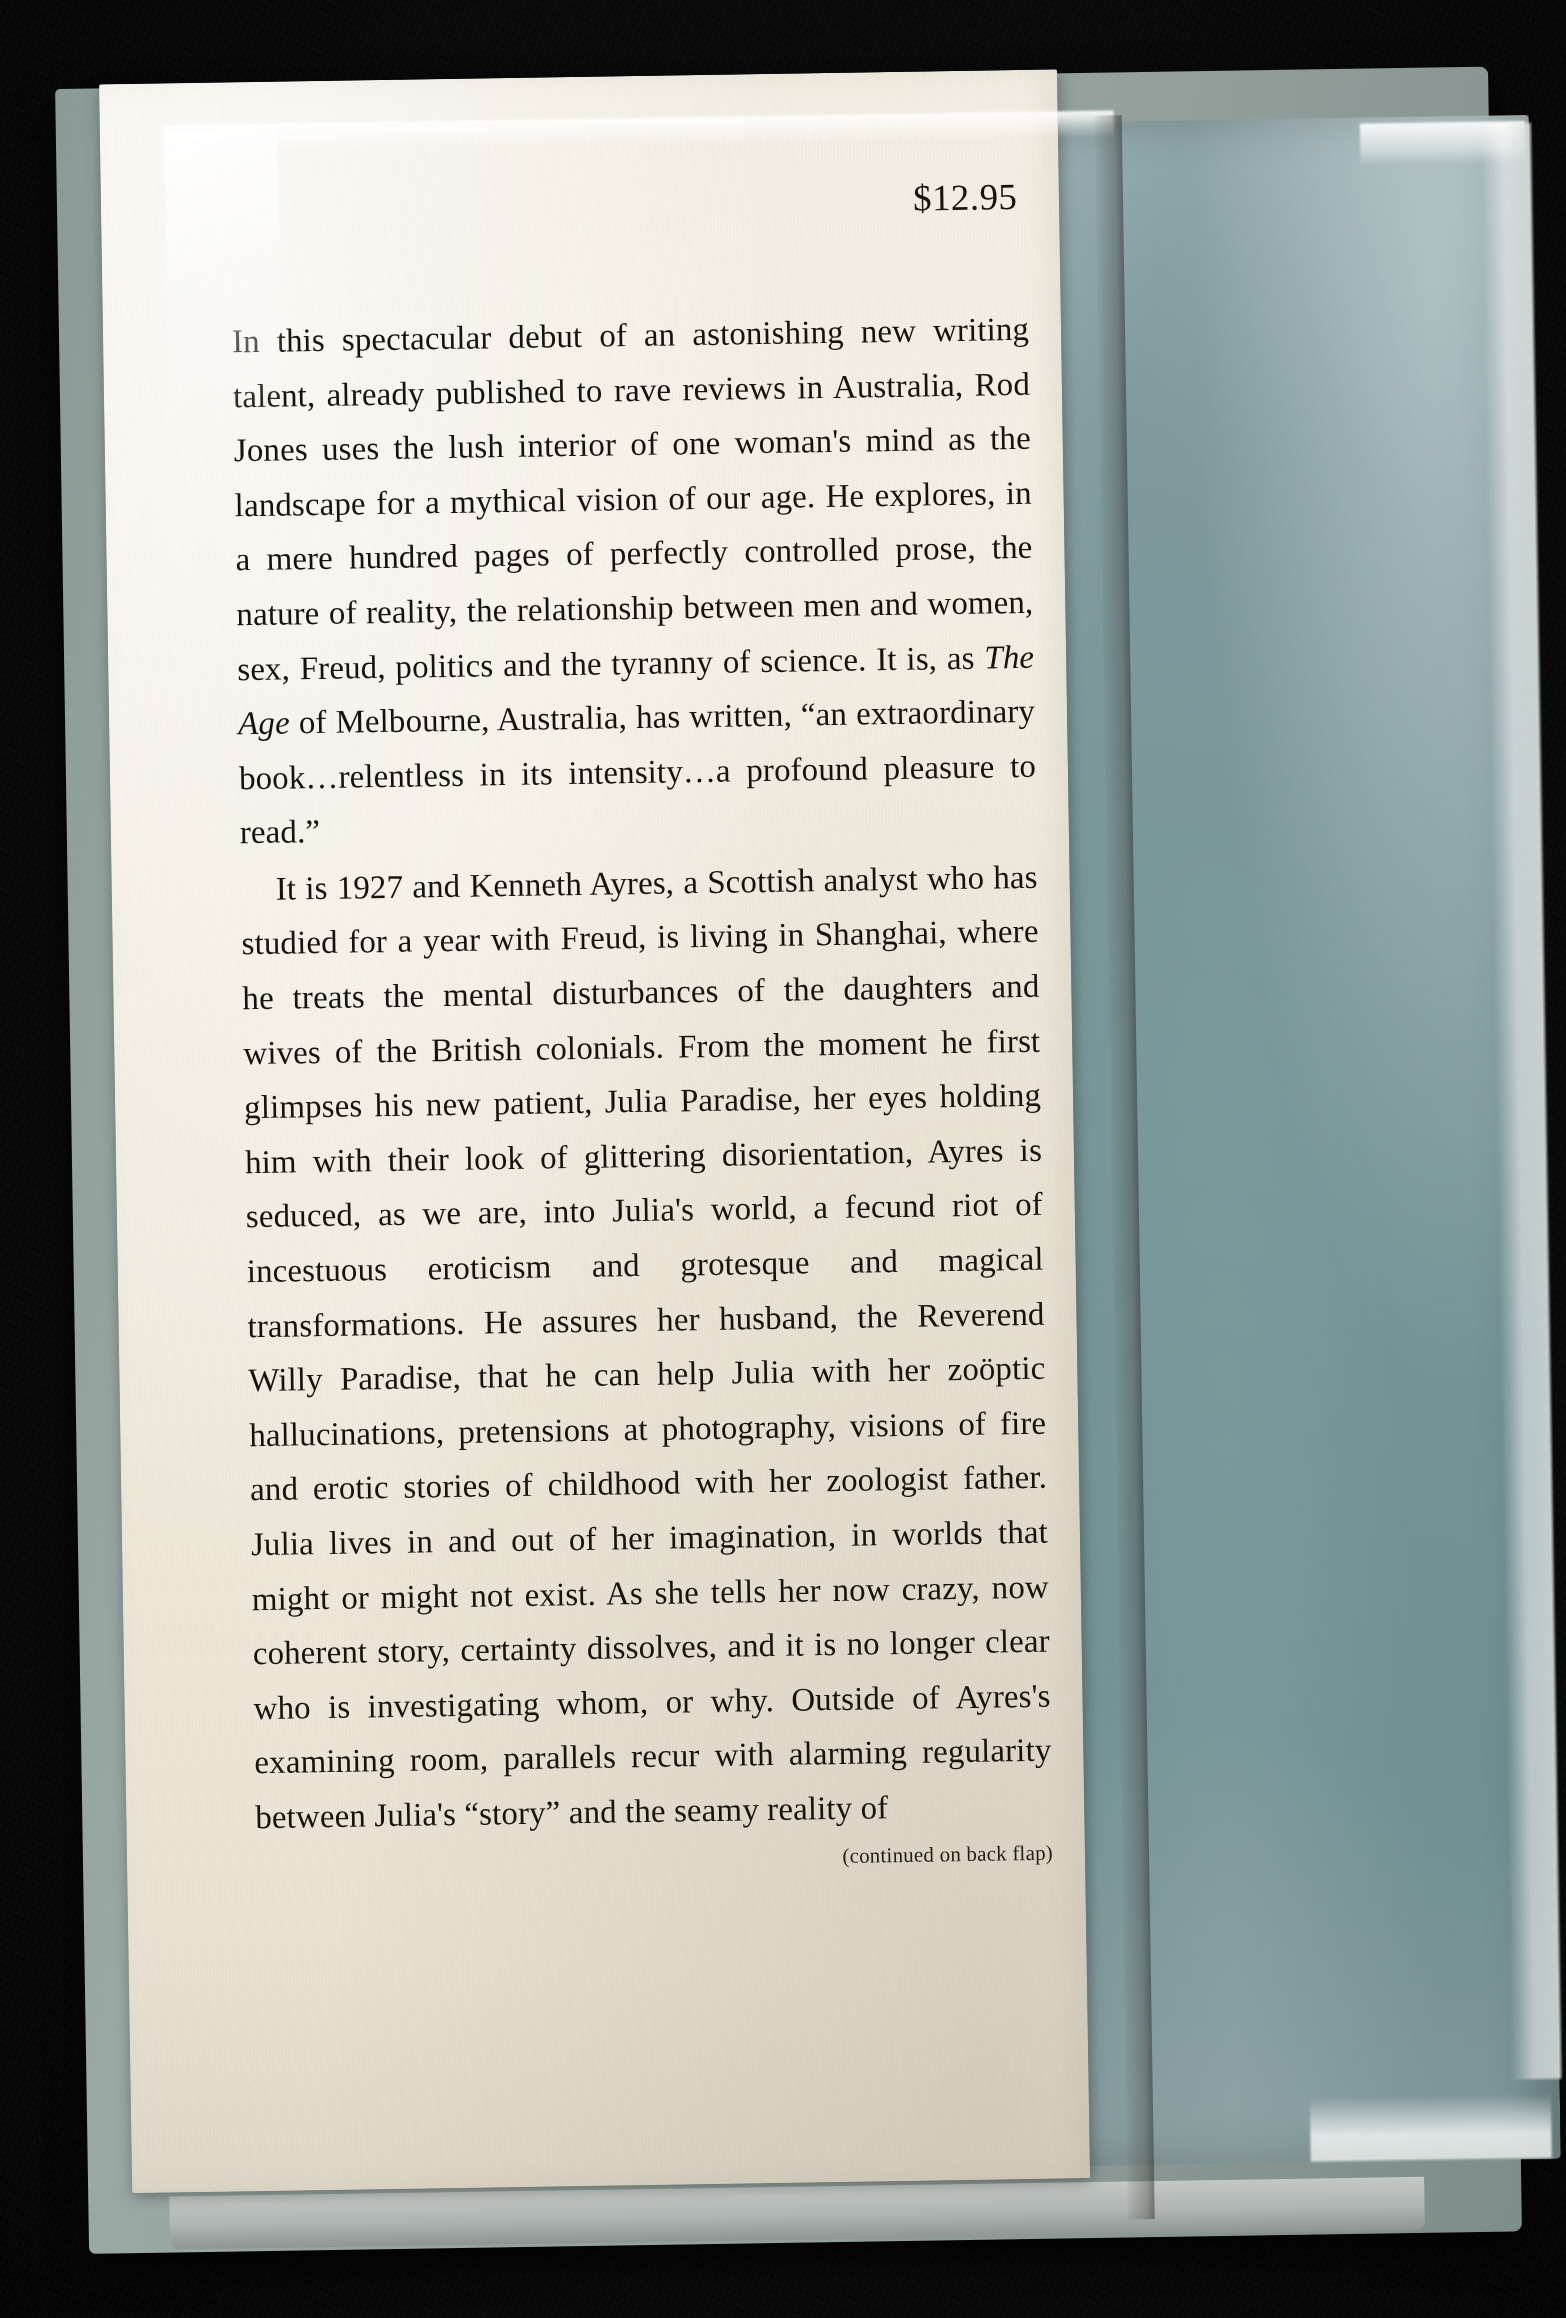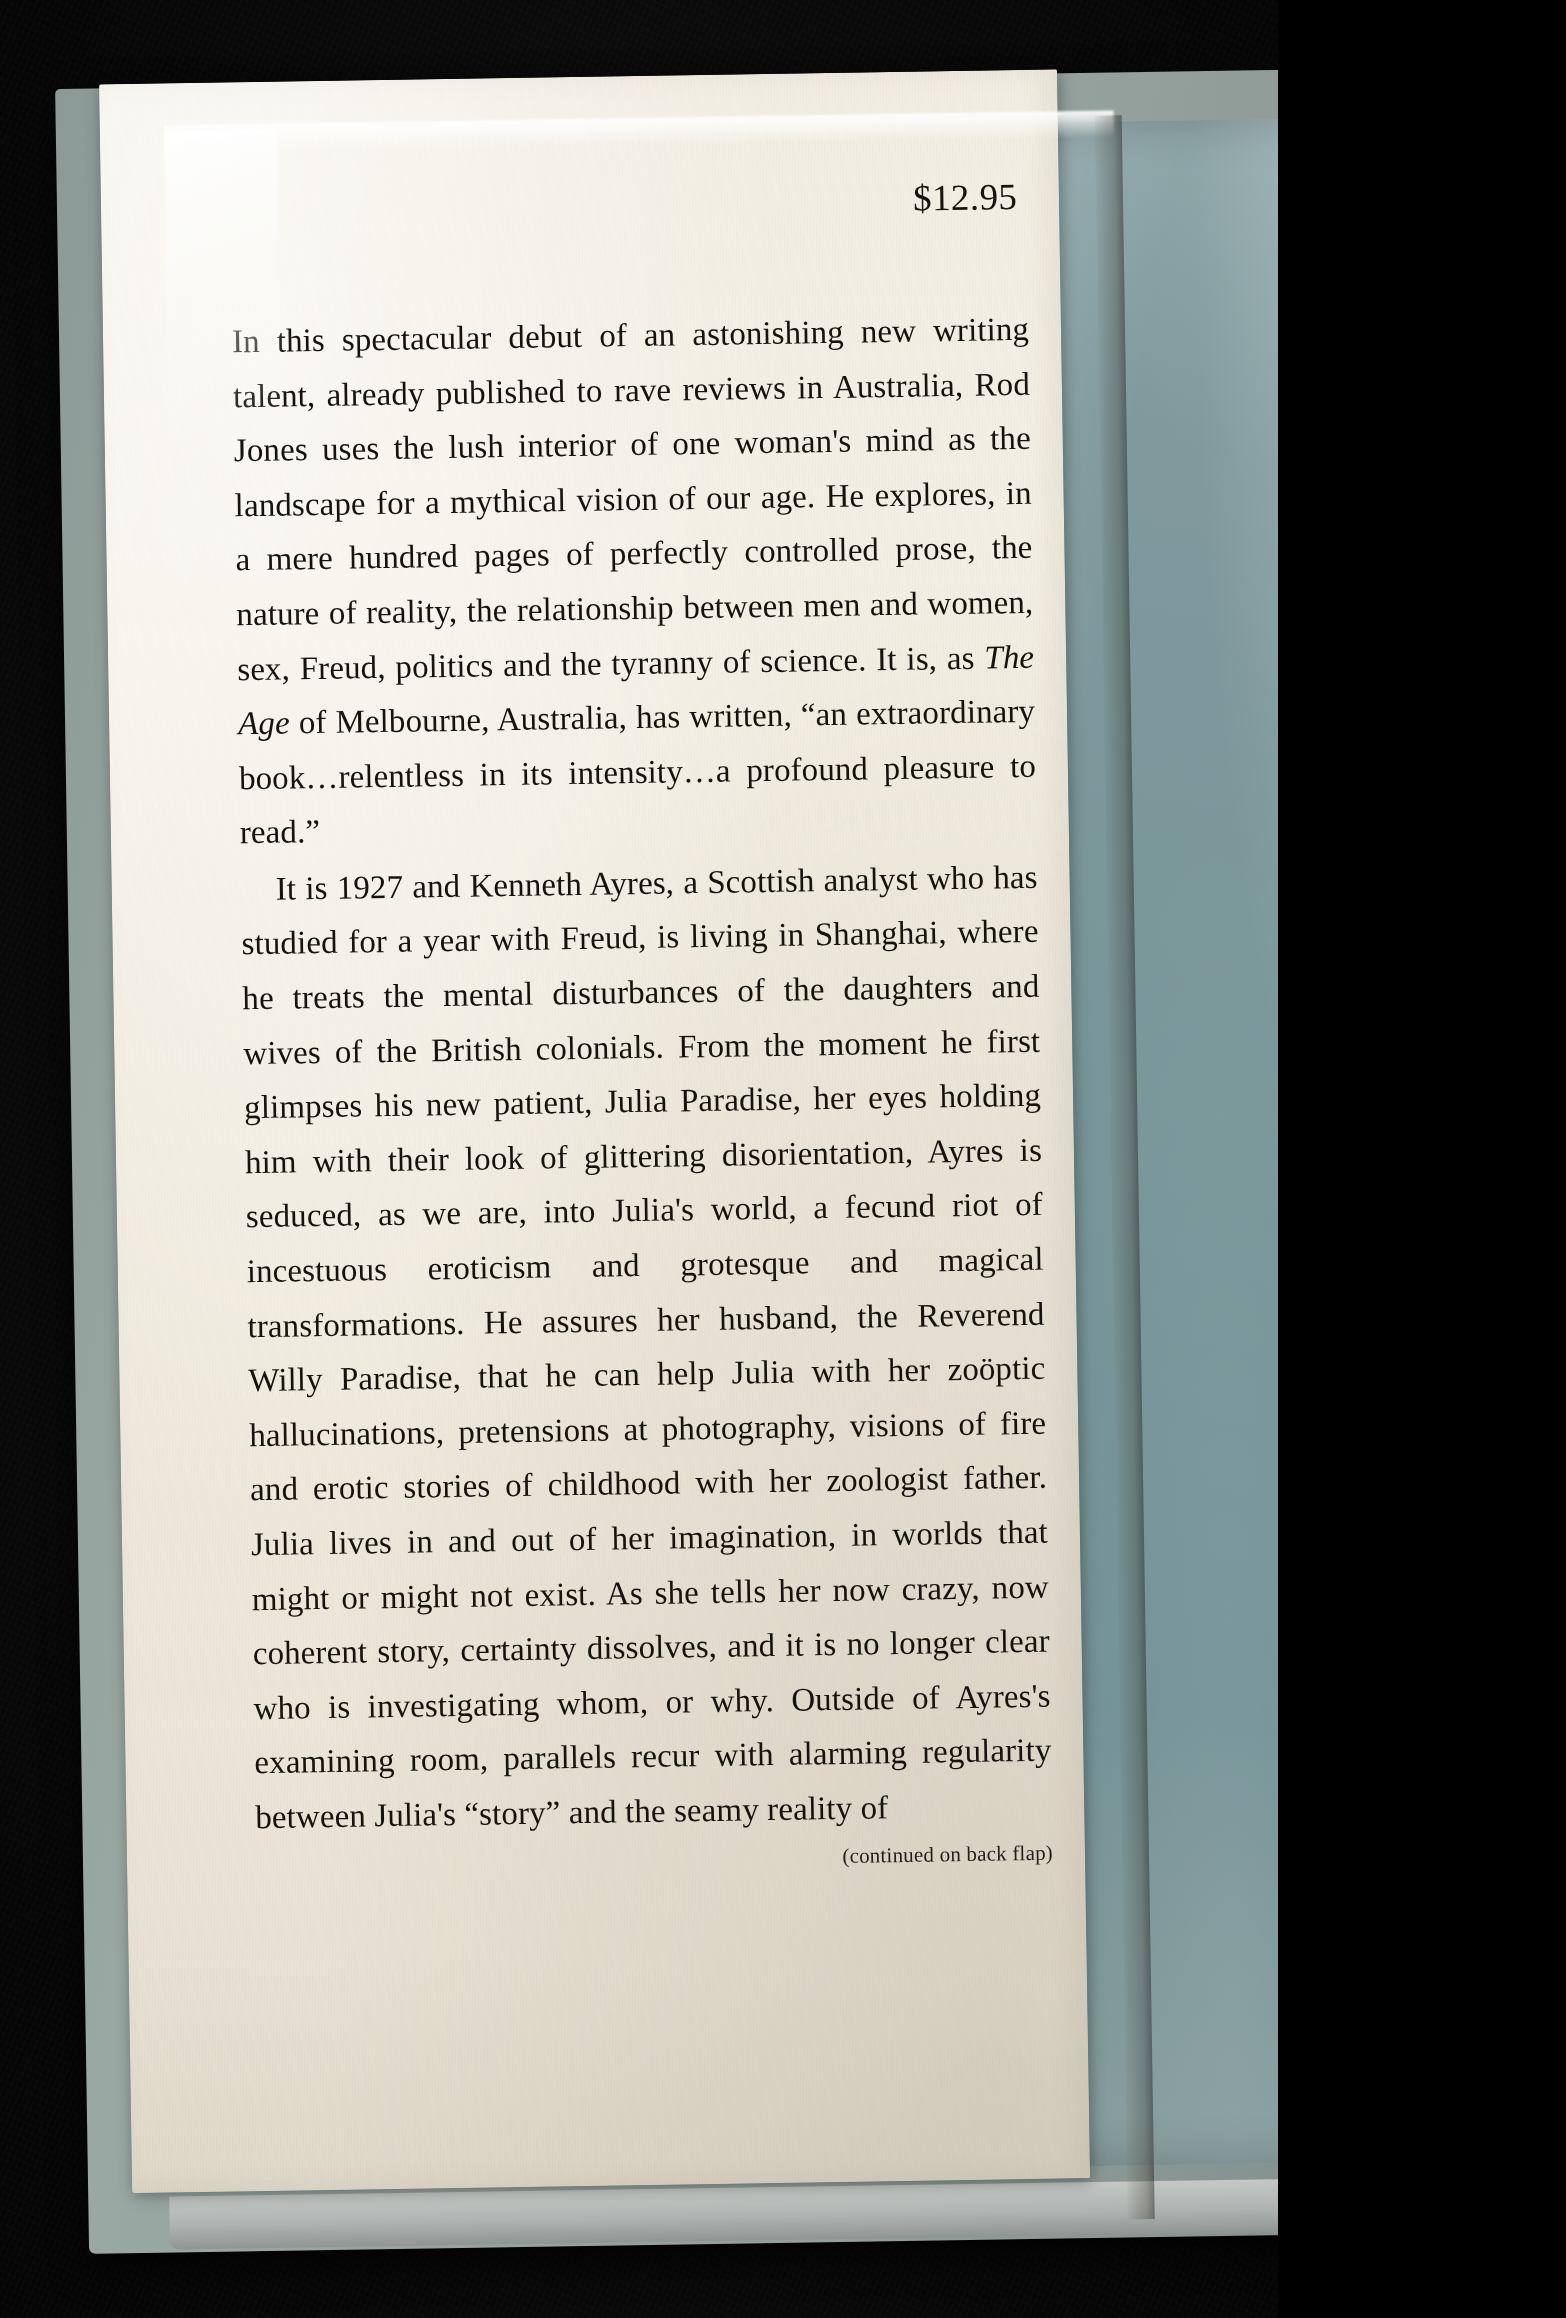--- a/index.html
+++ b/index.html
@@ -10,21 +10,21 @@
   body {
     width: 1566px;
     height: 2319px;
     overflow: hidden;
     font-family: "Liberation Serif", serif;
   }
 
   
   #scene {
     position: relative;
-    width: 1278px;
+    width: 1566px;
     height: 2319px;
     background: radial-gradient(ellipse at 50% 45%, #141414 0%, #0a0a0a 55%, #050505 100%);
     overflow: hidden;
   }
 
   
   #scene::before {
     content: "";
     position: absolute;
     inset: 0;

